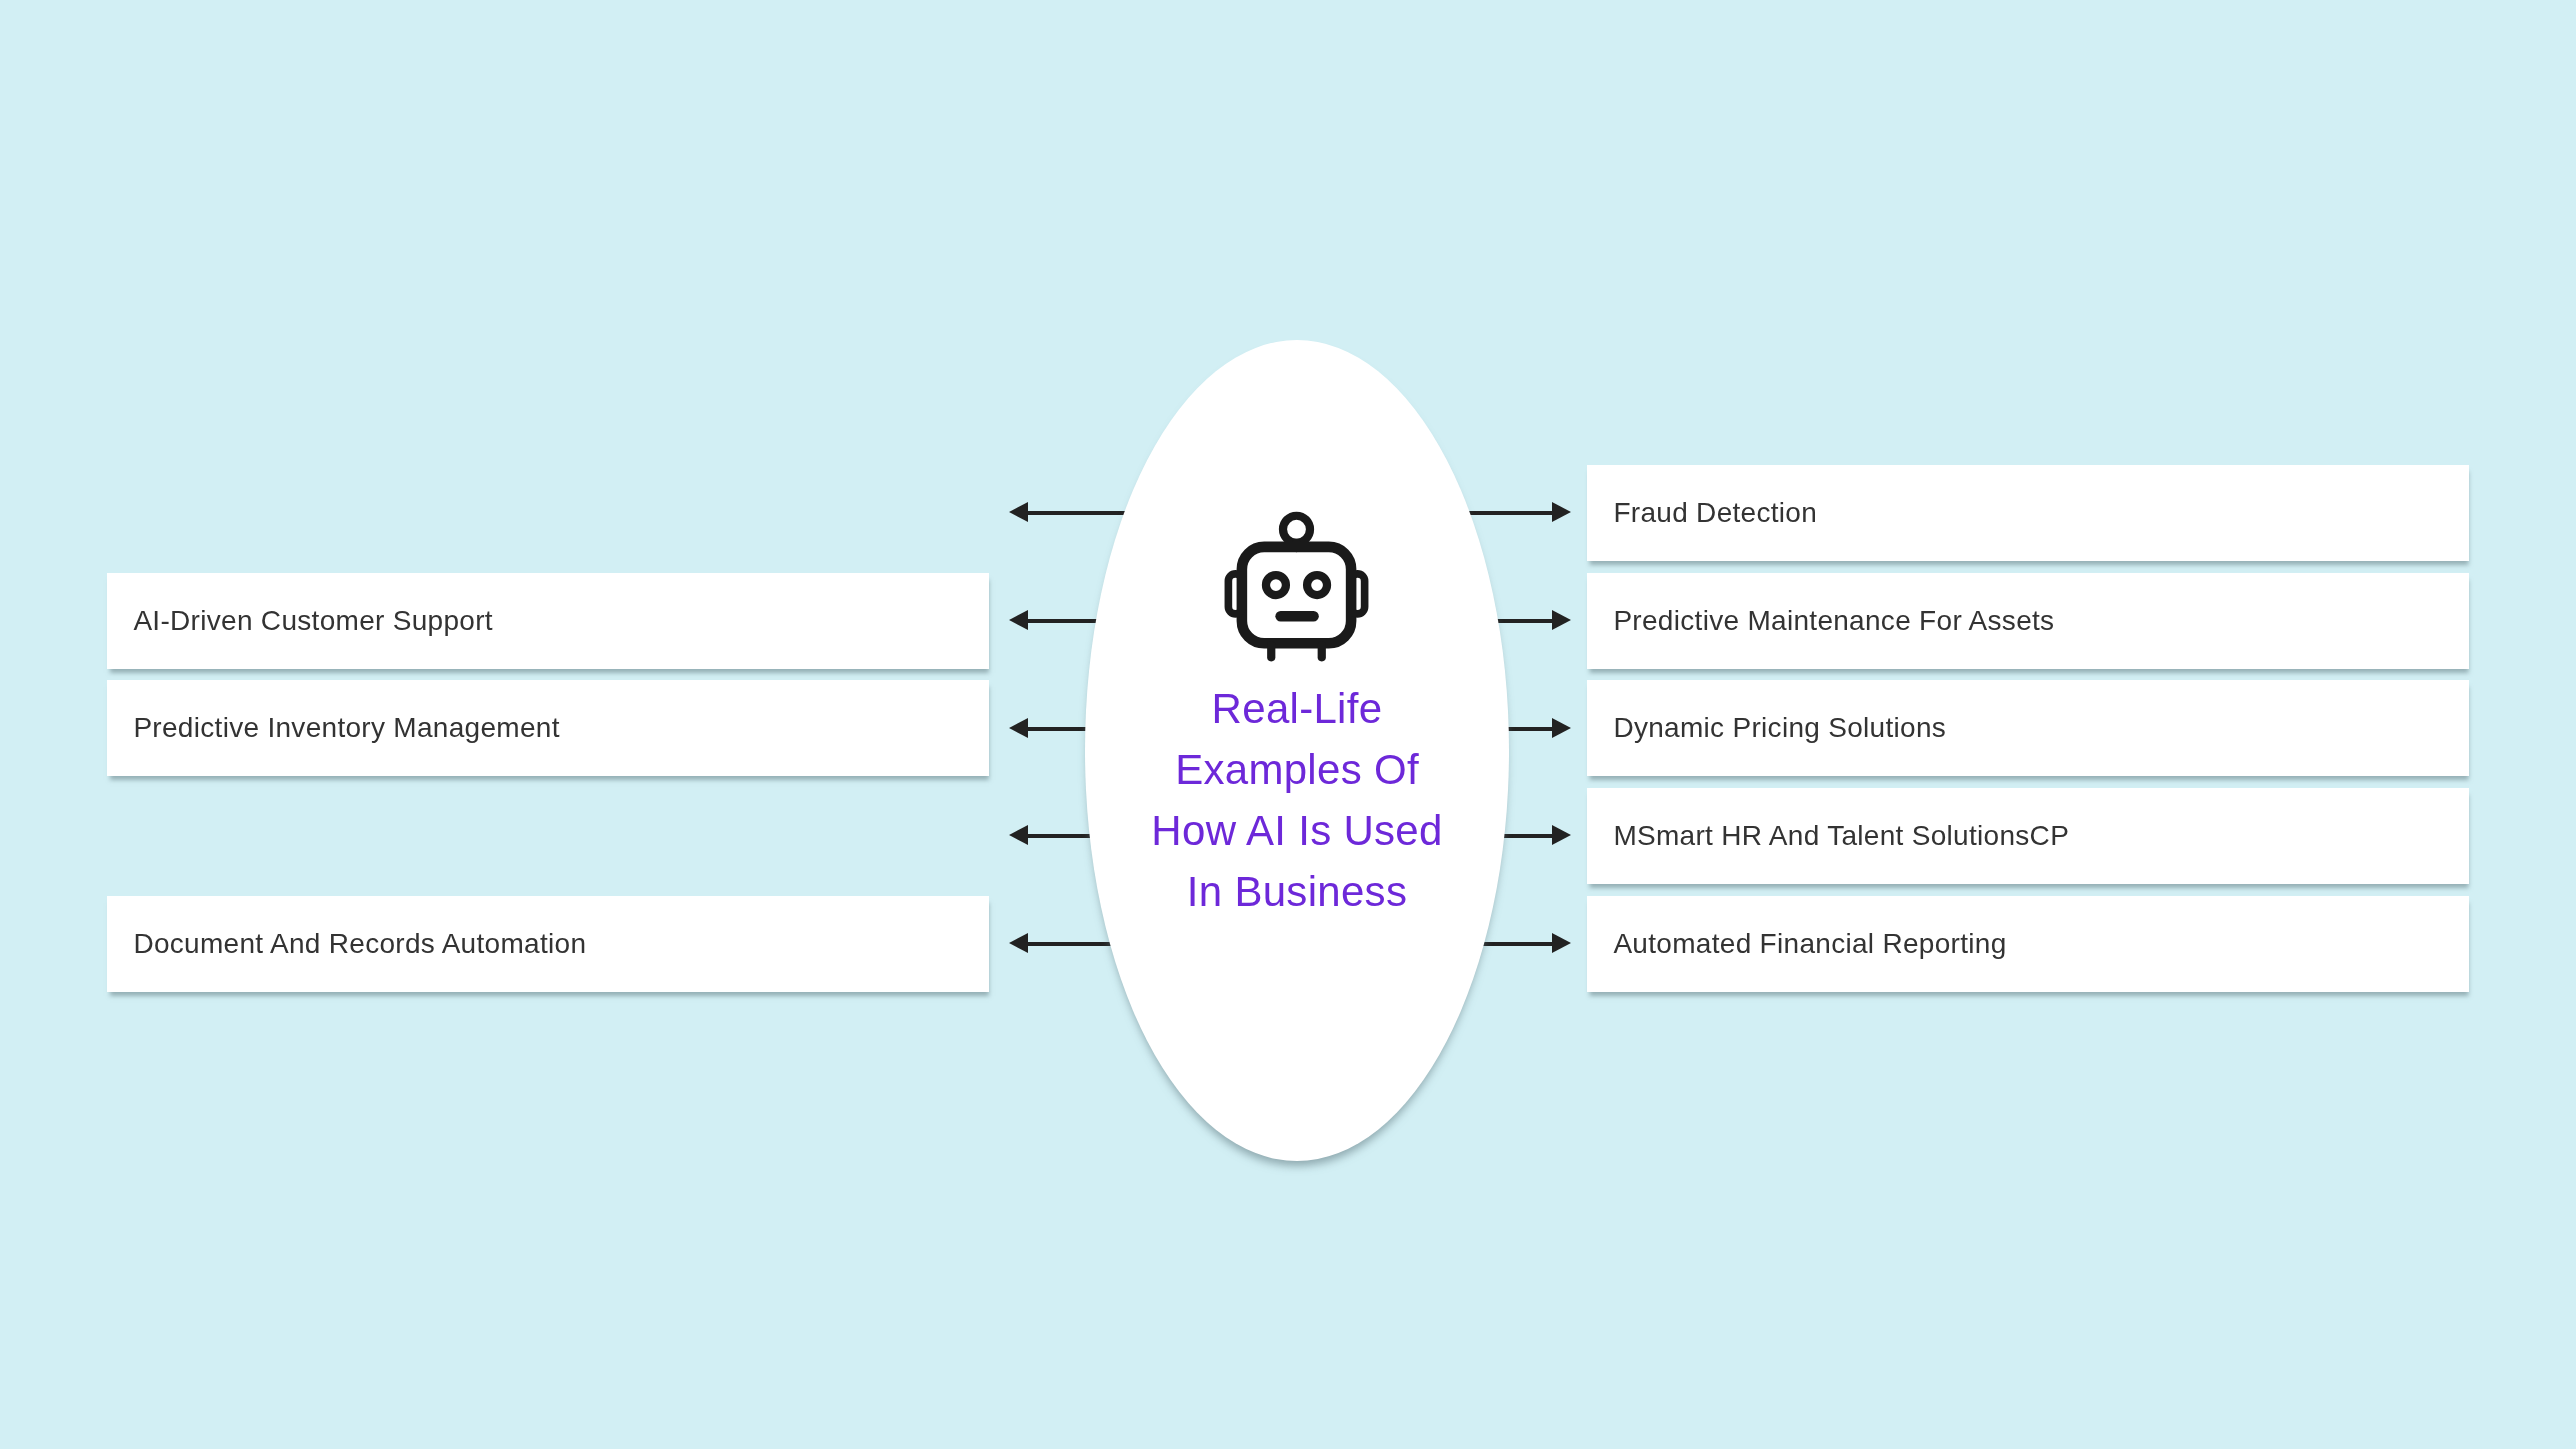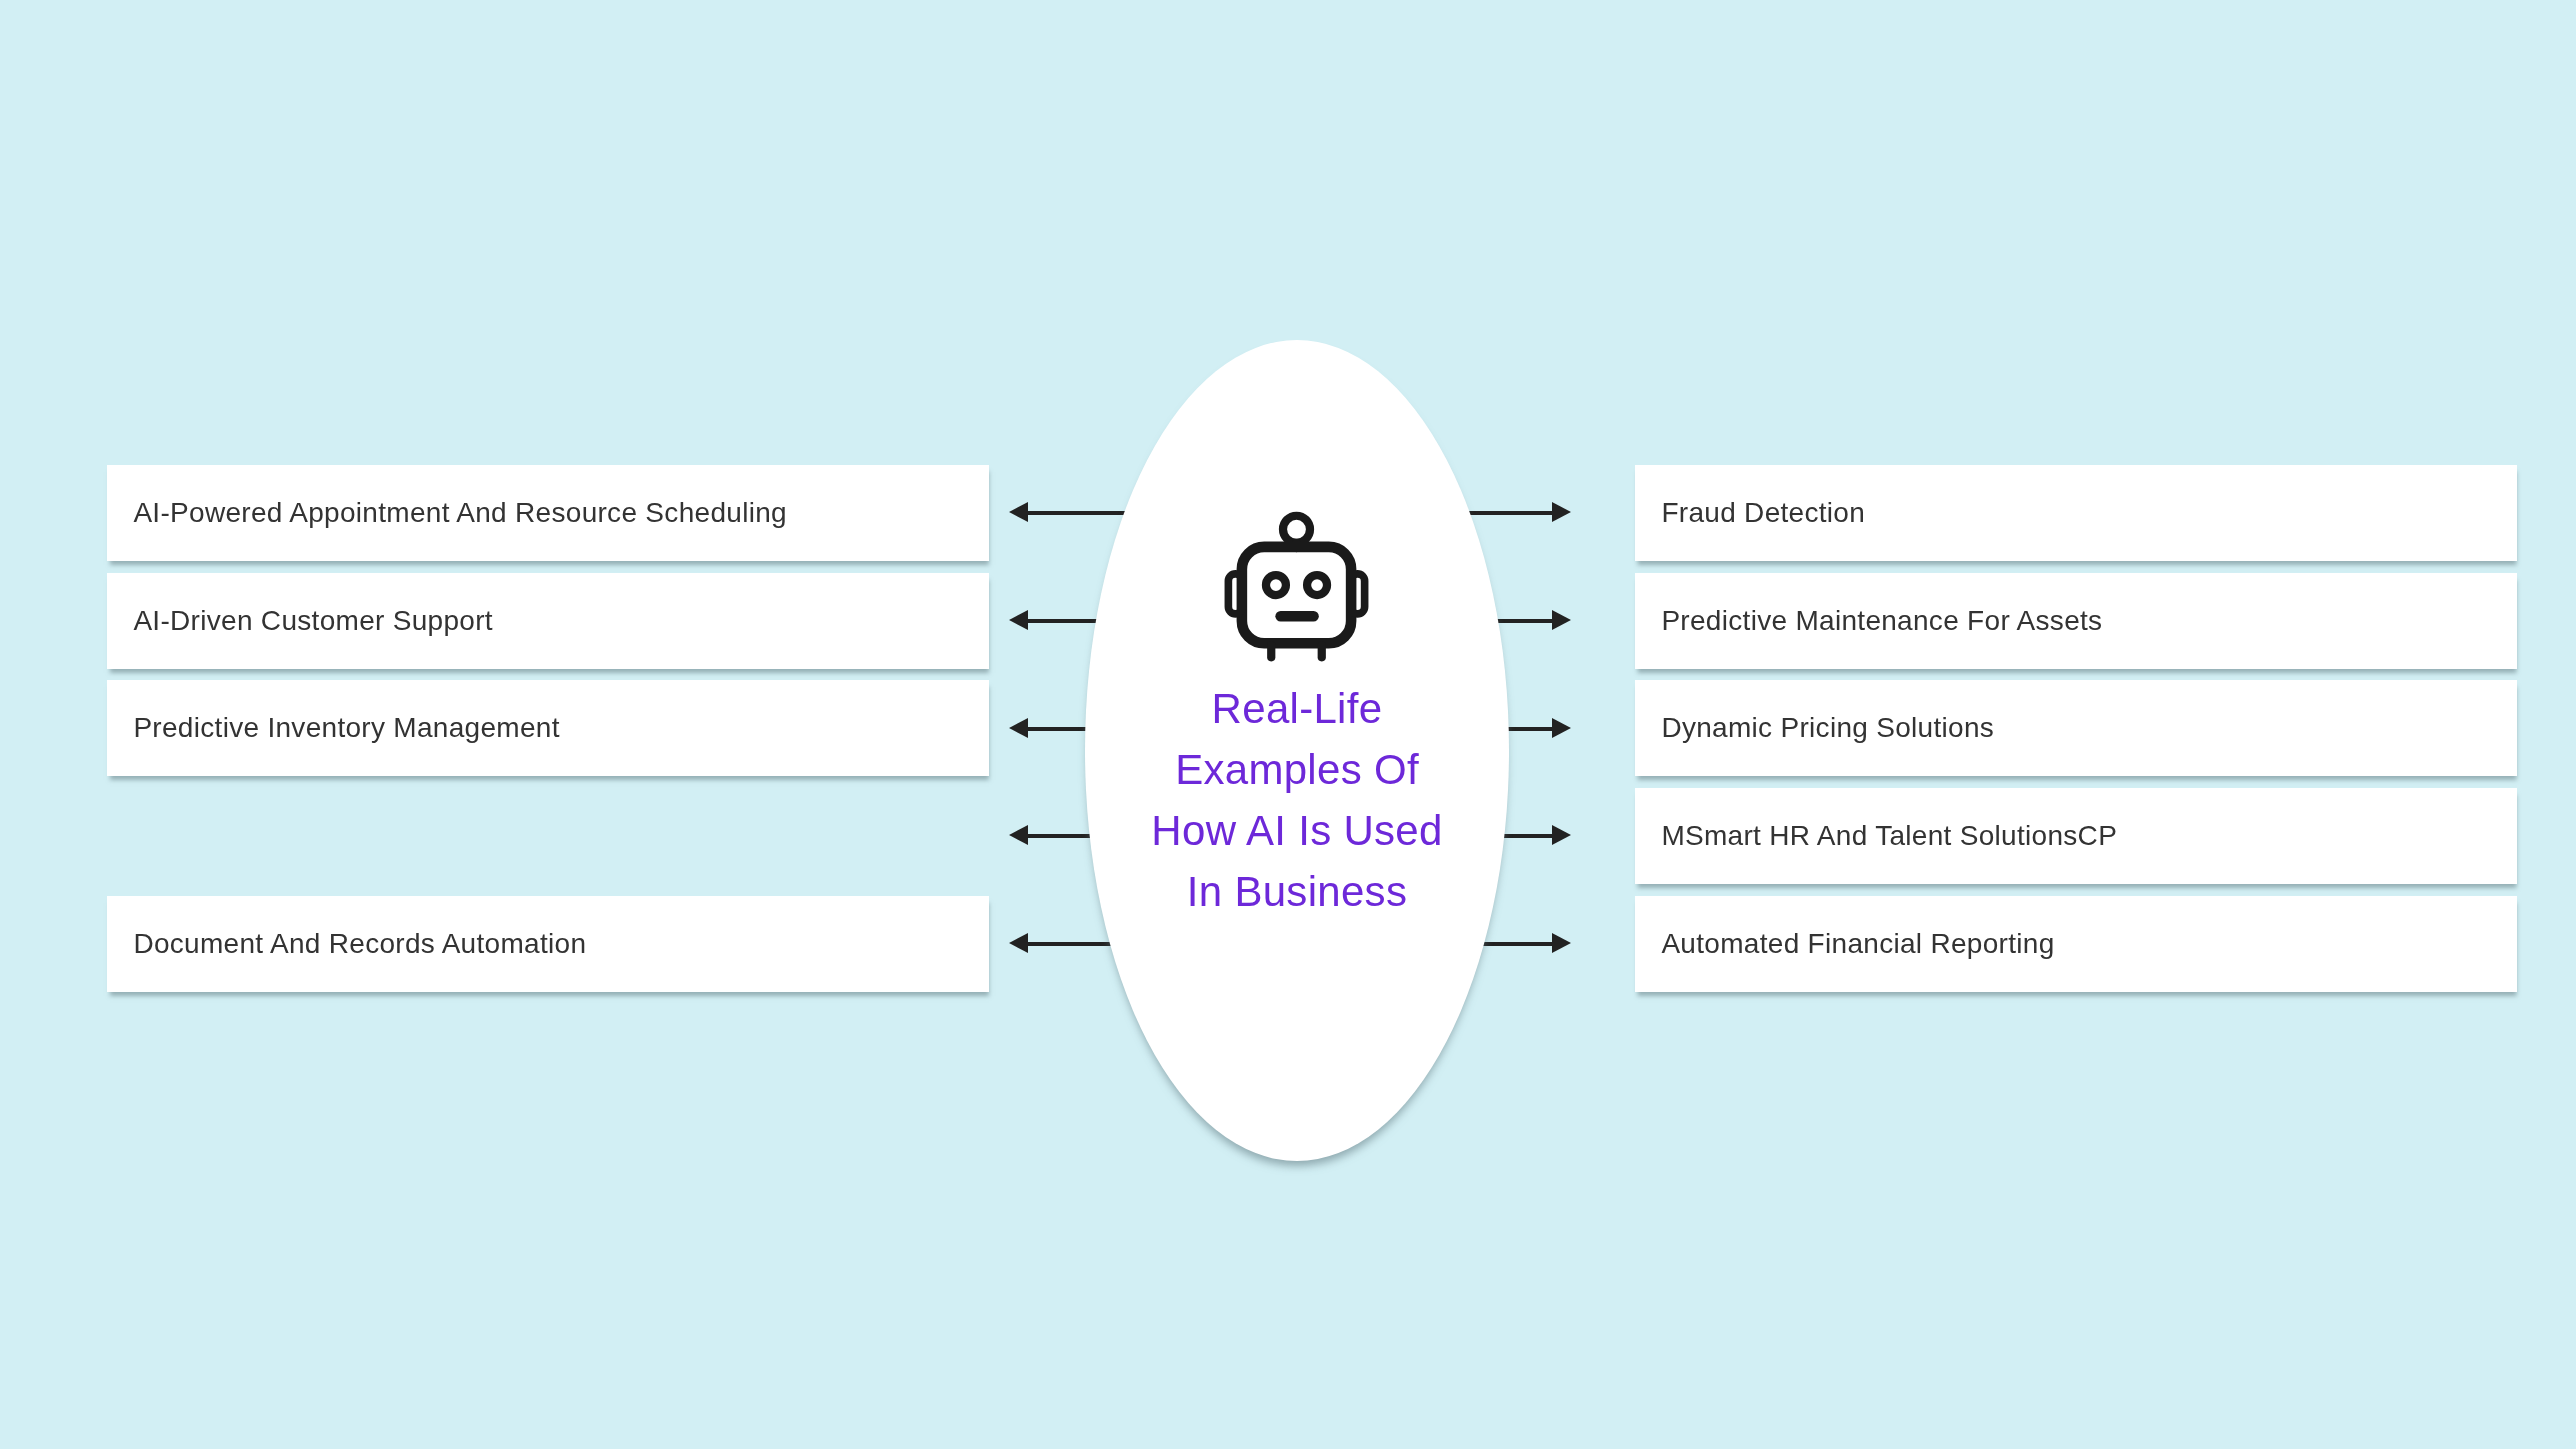--- a/index.html
+++ b/index.html
@@ -18,21 +18,21 @@
     box-shadow:1.3px 5.7px 4.4px -1.3px rgba(100,125,132,0.55);
     display:flex;align-items:center;
     box-sizing:border-box;
     padding-left:26.4px;
     font-size:28px;
     color:#333333;
     letter-spacing:0.3px;
     white-space:nowrap;
   }
   .card.left{left:107px;}
-  .card.right{left:1587px;margin-left:48px;}
+  .card.right{left:1587px;}
   .r0{top:465px;} .r1{top:573px;} .r2{top:680px;} .r3{top:788px;} .r4{top:896px;text-align:right;}
 
   
   .arrow{position:absolute;height:21.4px;}
   .arrow .shaft{
     position:absolute;top:8.5px;height:4.4px;background:#222222;
   }
   .arrow .head{
     position:absolute;top:0;width:0;height:0;
     border-top:10.7px solid transparent;
@@ -70,23 +70,20 @@
     line-height:61px;
     color:#6d28d9;
     letter-spacing:0.3px;
   }
 </style>
 </head>
 <body>
 
 <div class="canvas">
 
-  <div class="card left r0">
-    <span>AI-Powered Appointment And Resource Scheduling</span>
-  </div>
   <div class="card left r1">
     <span>AI-Driven Customer Support</span>
   </div>
   <div class="card left r2">
     <span>Predictive Inventory Management</span>
   </div>
   <div class="card left r4">
     <span>Document And Records Automation</span>
   </div>
 

